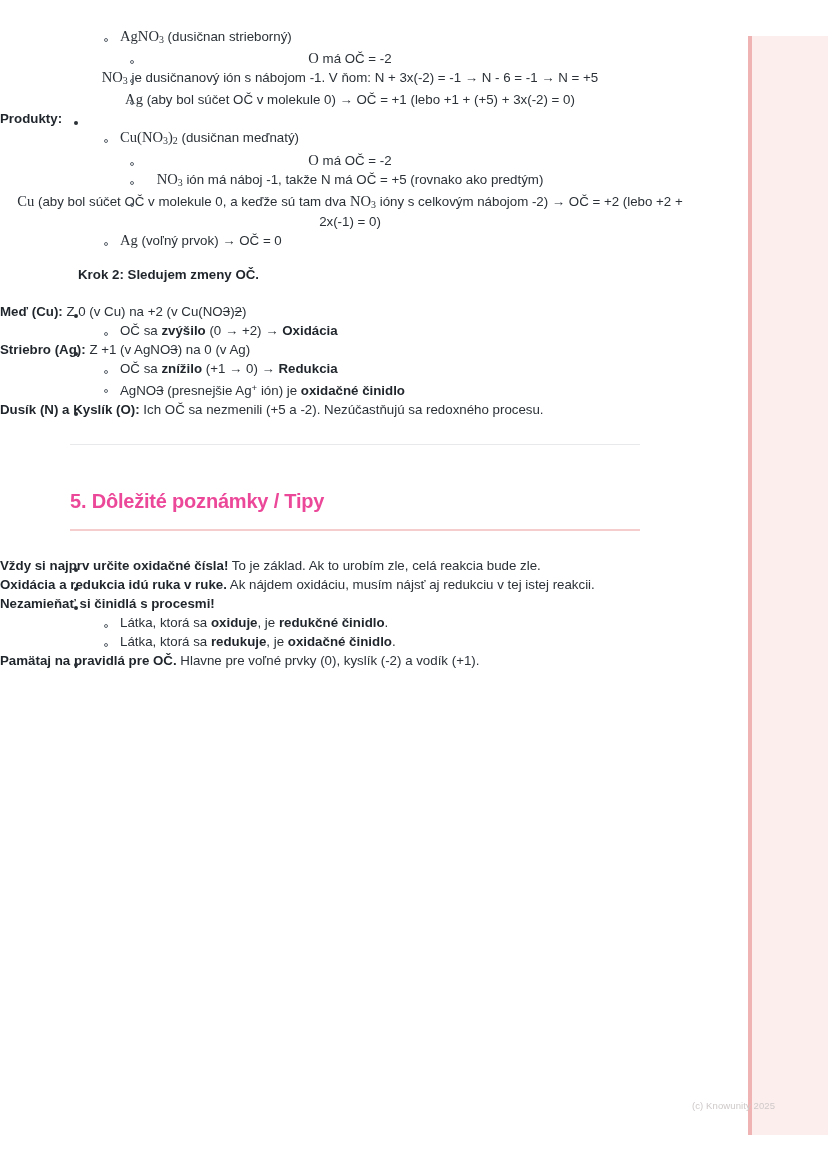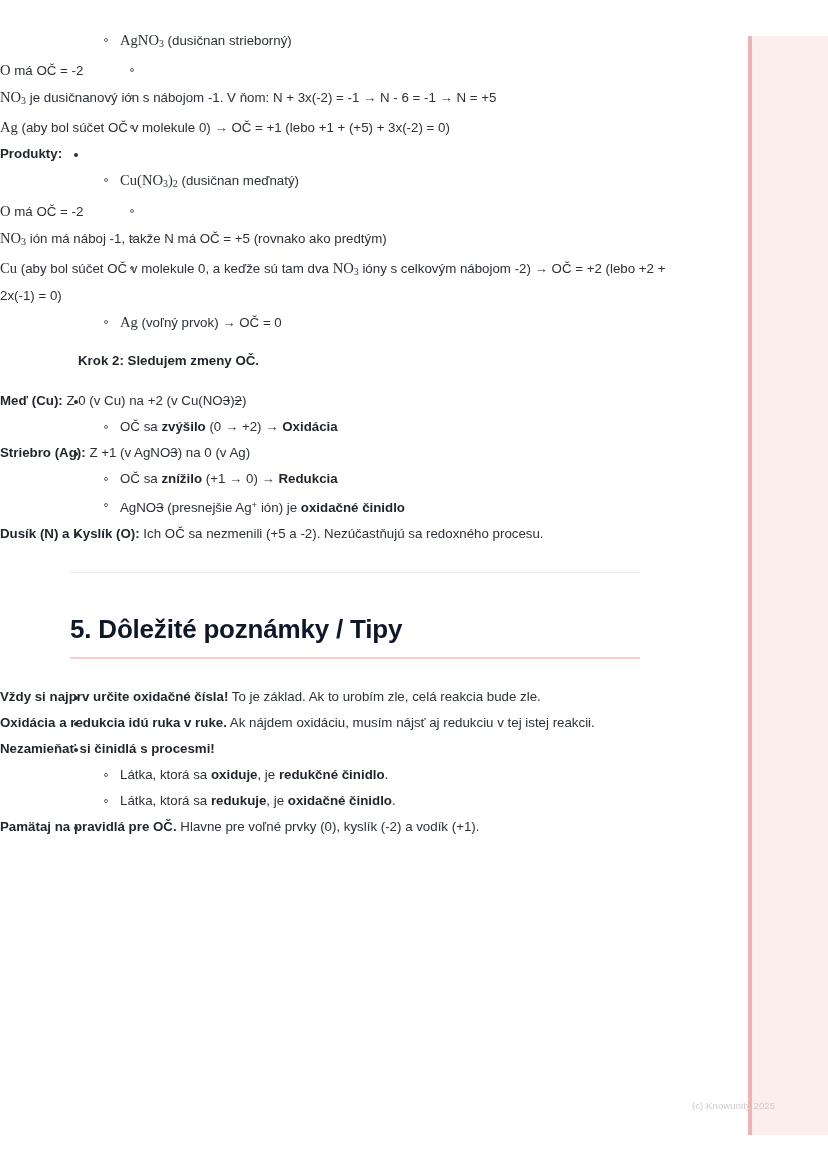--- a/index.html
+++ b/index.html
@@ -46,21 +46,21 @@
 
   
   ul.lvl {
     margin: 0;
     padding: 0;
     list-style: none;
   }
   li.item {
     position: relative;
     font-size: 13.3px;
-    line-height: 24px;
+    line-height: 17px;
     color: #2b3137;
     margin: 0 0 2px 0;
   }
   li.item > .txt {
     display: block;
   }
 
   
   .l1 { margin-bottom: 10px; }
   .l1 > .txt::before {
@@ -83,21 +83,21 @@
     top: 10px;
     width: 4px;
     height: 4px;
     border-radius: 50%;
     border: 1px solid #5b636b;
     box-sizing: border-box;
     background: transparent;
   }
 
   
-  .l3 { margin-bottom: 12px; }
+  .l3 { margin-bottom: 12px; text-align: center; }
   .l3 > .txt::before {
     content: "";
     position: absolute;
     left: 130px;
     top: 10px;
     width: 4px;
     height: 4px;
     border-radius: 50%;
     border: 1px solid #5b636b;
     box-sizing: border-box;
@@ -132,24 +132,24 @@
     margin: 26px 0 0 70px;
     width: 570px;
     height: 1px;
     background: #e7e9eb;
     border: 0;
   }
 
   
   .section-heading {
     margin: 40px 0 0 70px;
-    font-size: 26px;
+    font-size: 20px;
     font-weight: bold;
     letter-spacing: -0.2px;
-    color: #0f172a;
+    color: #ec4899;
     line-height: 32px;
   }
   .section-rule {
     margin: 12px 0 26px 70px;
     width: 570px;
     height: 2px;
     background: #f5cdcd;
     border: 0;
   }
 

